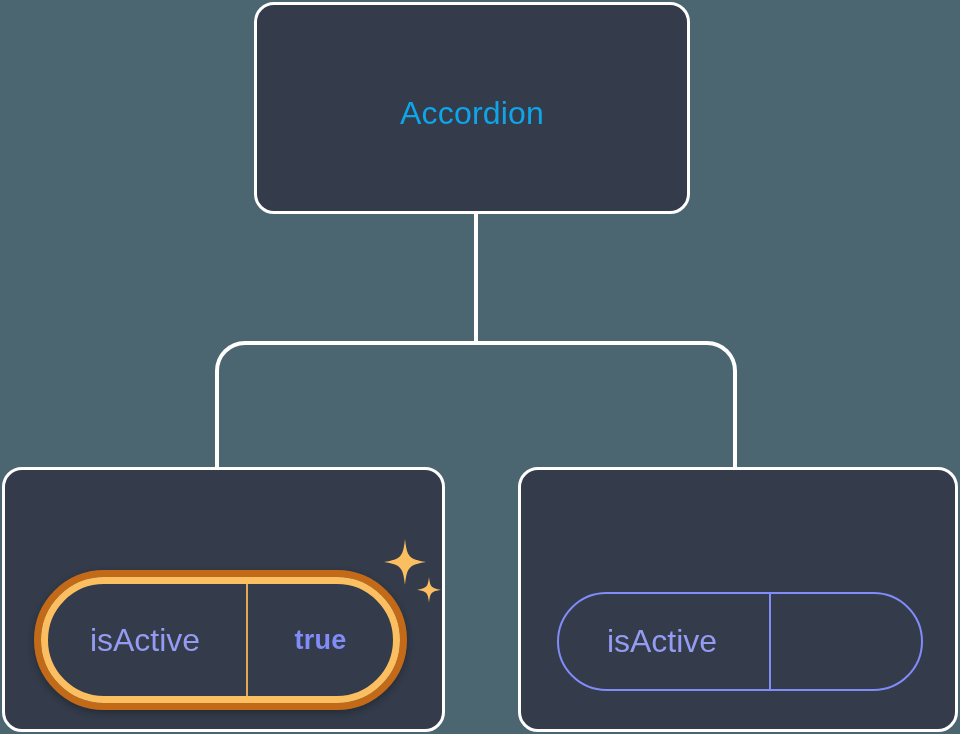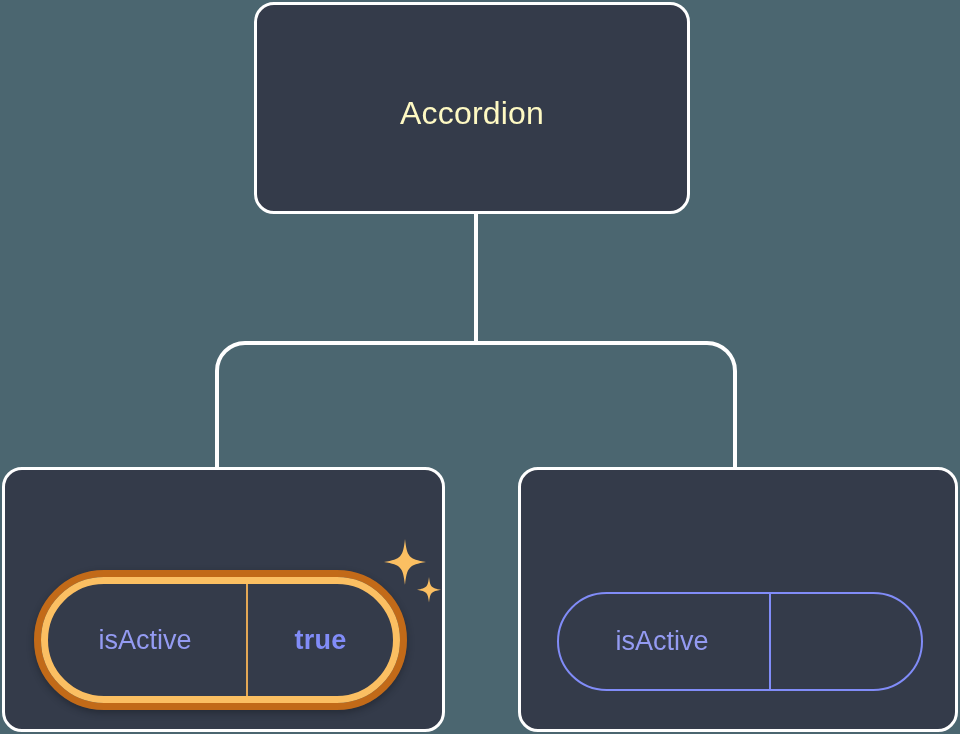--- a/index.html
+++ b/index.html
@@ -38,21 +38,21 @@
     box-sizing: border-box;
     background: #343b4a;
     border: 3px solid #ffffff;
     border-radius: 20px;
   }
   .node-title {
     position: absolute;
     left: 0;
     right: 0;
     text-align: center;
-    color: #fef9c3;
+    color: #0ea5e9;
     font-size: 31px;
     font-weight: 400;
     letter-spacing: 0.2px;
     white-space: nowrap;
   }
 
   #node-accordion {
     left: 254px;
     top: 2px;
     width: 436px;
@@ -86,21 +86,21 @@
     border-radius: 999px;
   }
   .prop-cell {
     display: flex;
     align-items: center;
     justify-content: center;
     white-space: nowrap;
     box-sizing: border-box;
   }
   .prop-key {
-    font-size: 27px;
+    font-size: 32px;
   }
   .prop-val {
     font-size: 27px;
   }
 
   
   #pill-right {
     left: 557px;
     top: 592px;
     width: 366px;

